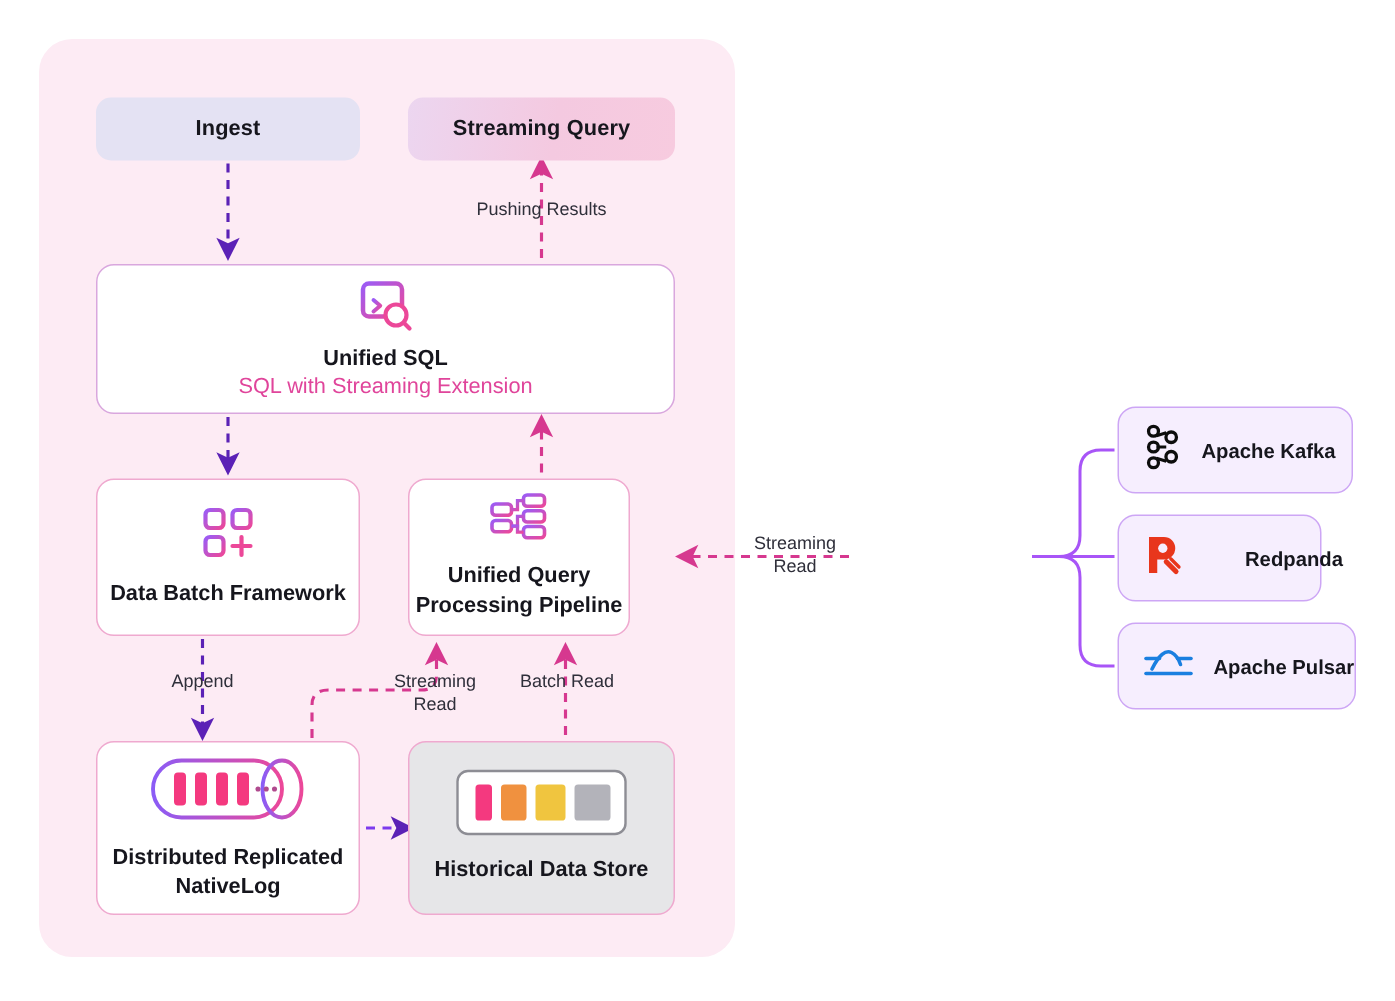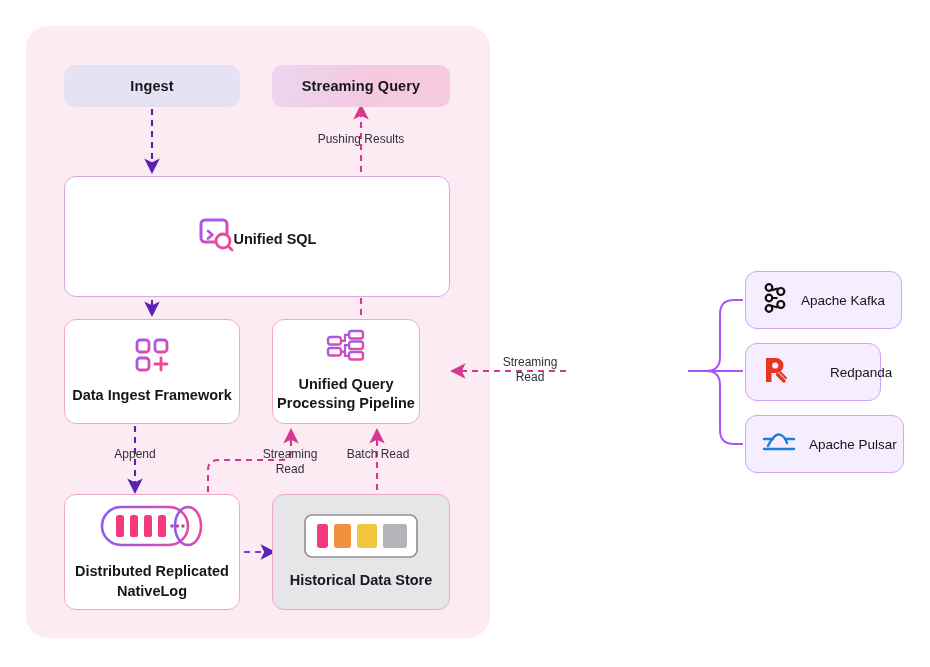--- a/index.html
+++ b/index.html
@@ -23,23 +23,23 @@
     height:42px;border-radius:10px;display:flex;align-items:center;
     justify-content:center;font-size:14.5px;font-weight:700;color:#16161d;
     letter-spacing:.1px;
   }
   #ingest-box{left:64px;top:65px;width:176px;background:#e4e2f3;}
   #streaming-query-box{left:272px;top:65px;width:178px;
     background:linear-gradient(100deg,#ecd6f0 0%,#f4c9e0 55%,#f7cbdf 100%);}
 
   
   #unified-sql-box{
-    left:64px;top:176px;width:386px;height:121px;background:#ffffff;
+    left:64px;top:176px;width:386px;height:100px;background:#ffffff;
     border:1.4px solid #d9a7de;border-radius:12px;
-    display:flex;flex-direction:row;align-items:center;justify-content:center;
+    display:flex;flex-direction:column;align-items:center;justify-content:center;
   }
   #unified-sql-box .t1{font-size:14.5px;font-weight:700;color:#16161d;margin-top:5px;}
   #unified-sql-box .t2{font-size:14.5px;font-weight:400;color:#e0459b;margin-top:3px;}
 
   
   .card{
     background:#ffffff;border:1.4px solid #efa9cf;border-radius:12px;
     display:flex;flex-direction:column;align-items:center;justify-content:center;
   }
   .card .lbl{
@@ -60,21 +60,21 @@
   #external-streams-box .lbl{
     color:#fff;font-size:14.5px;font-weight:700;text-align:center;
     line-height:1.3;margin-top:8px;
   }
 
   
   .vendor{
     height:58px;background:#f6eefe;border:1.3px solid #cda6f5;border-radius:12px;
     display:flex;align-items:center;padding-left:16px;gap:13px;
   }
-  .vendor .vname{font-size:13.5px;color:#16161d;font-weight:400;}
+  .vendor .vname{font-size:13.5px;color:#16161d;font-weight:700;}
   #vendor-kafka{left:745px;top:271px;width:157px;}
   #vendor-redpanda{left:745px;top:343px;width:136px;gap:40px;}
   #vendor-pulsar{left:745px;top:415px;width:159px;}
 
   
   .edge-label{
     font-size:12px;color:#2f2f3a;text-align:center;line-height:1.28;
     white-space:pre-line;
   }
   #label-pushing-results{left:288px;top:132px;width:146px;}
@@ -165,32 +165,33 @@
     <span>
       <svg width="36" height="34" viewBox="0 0 36 34">
         <path d="M3 6 a4 4 0 0 1 4-4 h18 a4 4 0 0 1 4 4 v14 a4 4 0 0 1 -4 4 h-18 a4 4 0 0 1 -4 -4 z" fill="none" stroke="url(#iconGrad)" stroke-width="3"></path>
         <path d="M3 8.5 h26" stroke="url(#iconGrad)" stroke-width="3"></path>
         <path d="M10 13 l4.5 3.8 L10 20.6" fill="none" stroke="url(#iconGrad)" stroke-width="2.6" stroke-linecap="round" stroke-linejoin="round"></path>
         <circle cx="25" cy="23" r="7" fill="#fff" stroke="#ec4899" stroke-width="2.8"></circle>
         <path d="M30.2 28.2 L34 32" stroke="#ec4899" stroke-width="2.8" stroke-linecap="round"></path>
       </svg>
     </span>
     <div class="t1">Unified SQL</div>
+    <div class="t2">SQL with Streaming Extension</div>
   </div>
 
   <div class="abs card" id="data-ingest-box">
     <span>
       <svg width="36" height="36" viewBox="0 0 36 36">
         <rect x="3" y="3" width="12" height="12" rx="3" fill="none" stroke="url(#iconGrad)" stroke-width="2.8"></rect>
         <rect x="21" y="3" width="12" height="12" rx="3" fill="none" stroke="url(#iconGrad)" stroke-width="2.8"></rect>
         <rect x="3" y="21" width="12" height="12" rx="3" fill="none" stroke="url(#iconGrad)" stroke-width="2.8"></rect>
         <path d="M27 21 v12 M21 27 h12" stroke="#ec4899" stroke-width="2.8" stroke-linecap="round"></path>
       </svg>
     </span>
-    <div class="lbl">Data Ingest
+    <div class="lbl">Data Batch
 Framework</div>
   </div>
 
   <div class="abs card" id="unified-query-box">
     <span>
       <svg width="38" height="32" viewBox="0 0 38 32">
         <rect x="1" y="7" width="13" height="7.5" rx="2.4" fill="none" stroke="url(#iconGrad)" stroke-width="2.4"></rect>
         <rect x="1" y="18" width="13" height="7.5" rx="2.4" fill="none" stroke="url(#iconGrad)" stroke-width="2.4"></rect>
         <rect x="22" y="1" width="14" height="7.5" rx="2.4" fill="none" stroke="url(#iconGrad)" stroke-width="2.4"></rect>
         <rect x="22" y="11.5" width="14" height="7.5" rx="2.4" fill="none" stroke="url(#iconGrad)" stroke-width="2.4"></rect>

